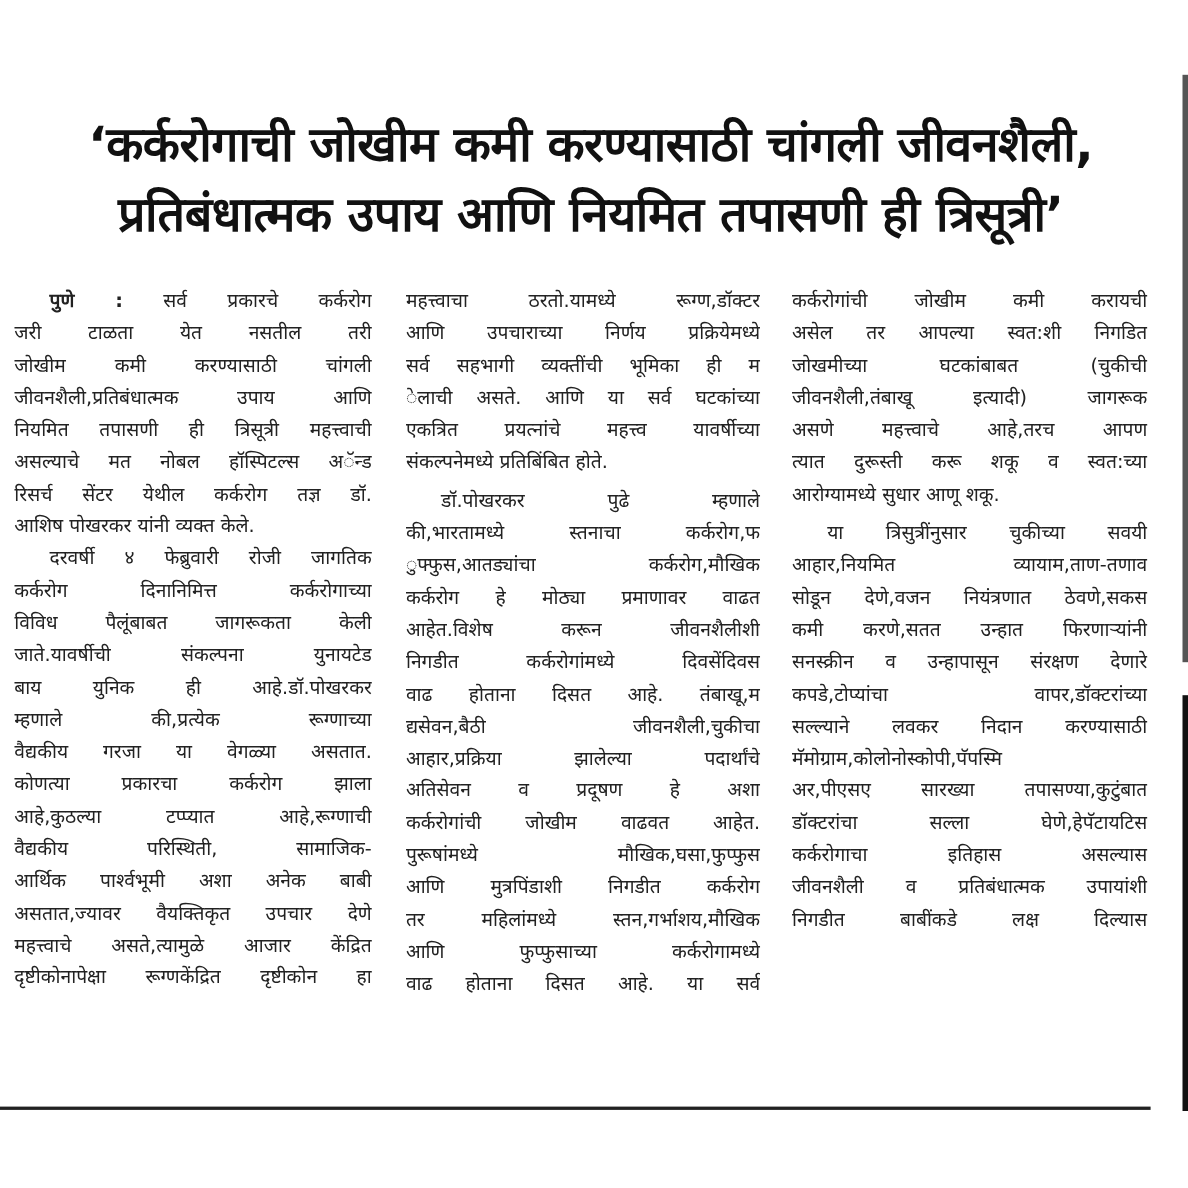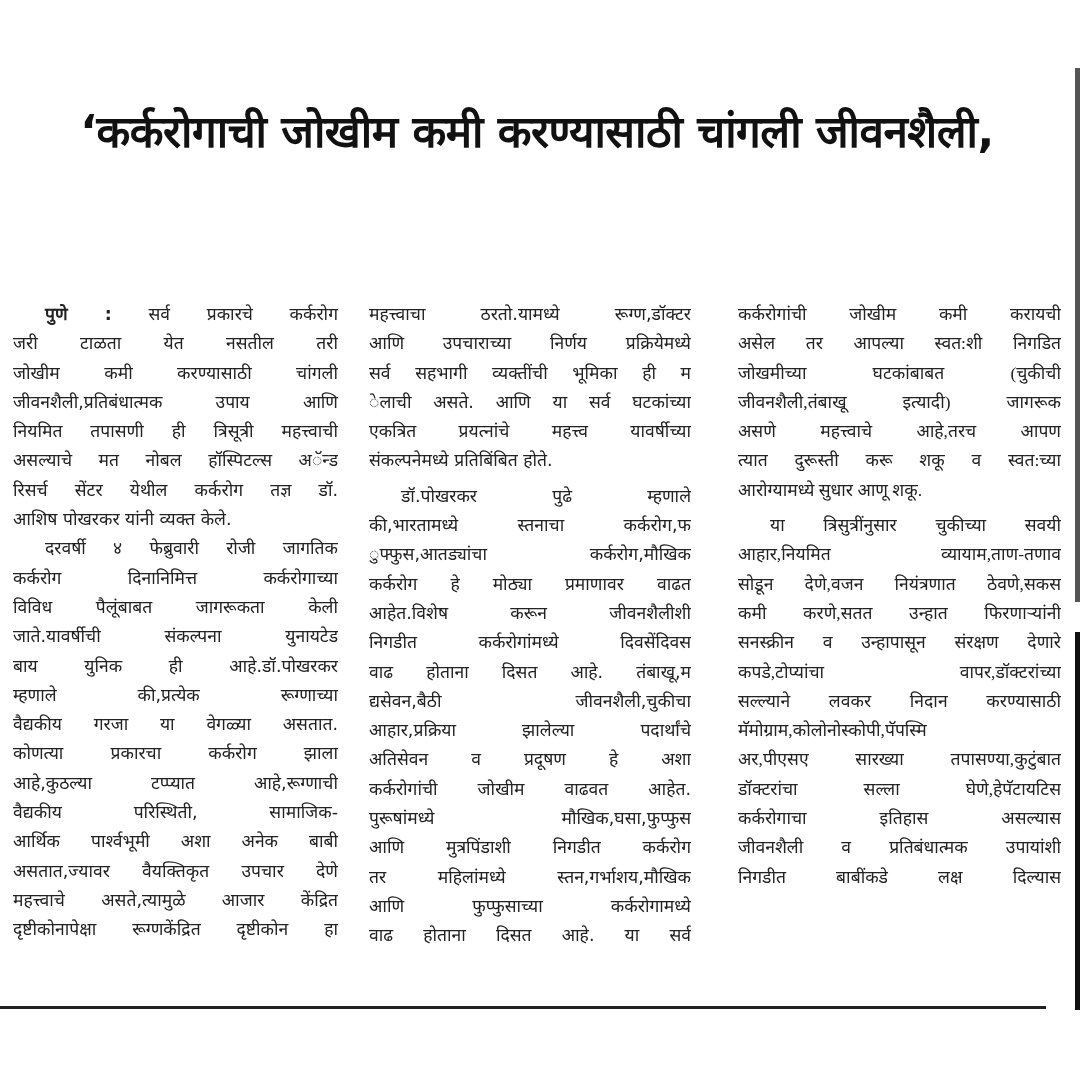--- a/index.html
+++ b/index.html
@@ -39,35 +39,34 @@
     .headline .hl-line {
       display: block;
       white-space: nowrap;
     }
     .columns {
       position: absolute;
       top: 260px;
       left: 0;
       width: 1080px;
       height: 720px;
-      margin-top: 40px;
     }
     .col {
       position: absolute;
       top: 0;
       font-family: "DejaVu Sans", "Liberation Sans", sans-serif;
       font-size: 17.5px;
       line-height: 29.3px;
       color: #222222;
       text-align: justify;
       text-align-last: left;
     }
     .col-1 { left: 13px;  width: 325px; }
     .col-2 { left: 369px; width: 322px; }
-    .col-3 { left: 738px; width: 323px; font-family: Liberation Serif, serif; }
+    .col-3 { left: 720px; width: 323px; }
     .dateline {
       font-weight: bold;
     }
     .line {
       display: block;
       white-space: nowrap;
       text-align: justify;
       text-align-last: justify;
       overflow: hidden;
       height: 29.3px;
@@ -103,20 +102,21 @@
       background: #111111;
     }
   </style>
 </head>
 <body>
 
 <div class="clipping">
 
   <h1 class="headline">
     <span class="hl-line">‘कर्करोगाची जोखीम कमी करण्यासाठी चांगली जीवनशैली,</span>
+    <span class="hl-line">प्रतिबंधात्मक उपाय आणि नियमित तपासणी ही त्रिसूत्री’</span>
   </h1>
 
   <div class="columns">
 
     <div class="col col-1">
       <span class="line ind"><span class="dateline">पुणे :</span><span> सर्व प्रकारचे कर्करोग</span></span>
       <span class="line">जरी टाळता येत नसतील तरी</span>
       <span class="line">जोखीम कमी करण्यासाठी चांगली</span>
       <span class="line">जीवनशैली,प्रतिबंधात्मक उपाय आणि</span>
       <span class="line">नियमित तपासणी ही त्रिसूत्री महत्त्वाची</span>

